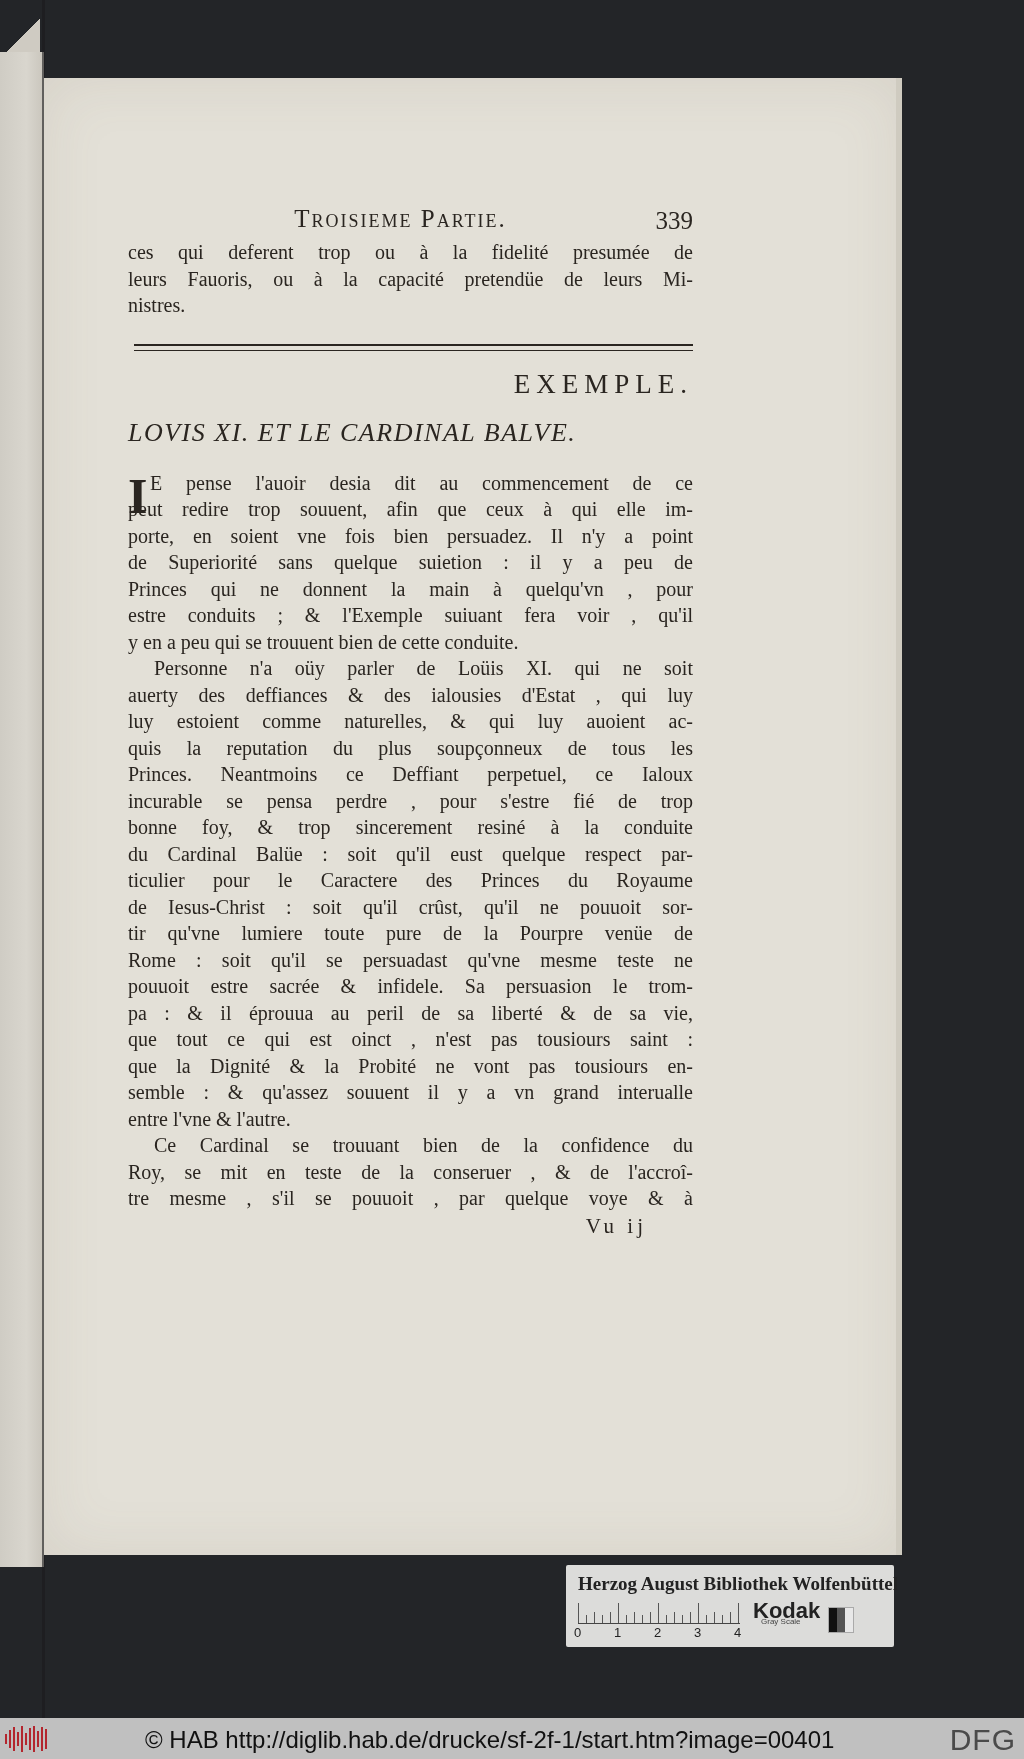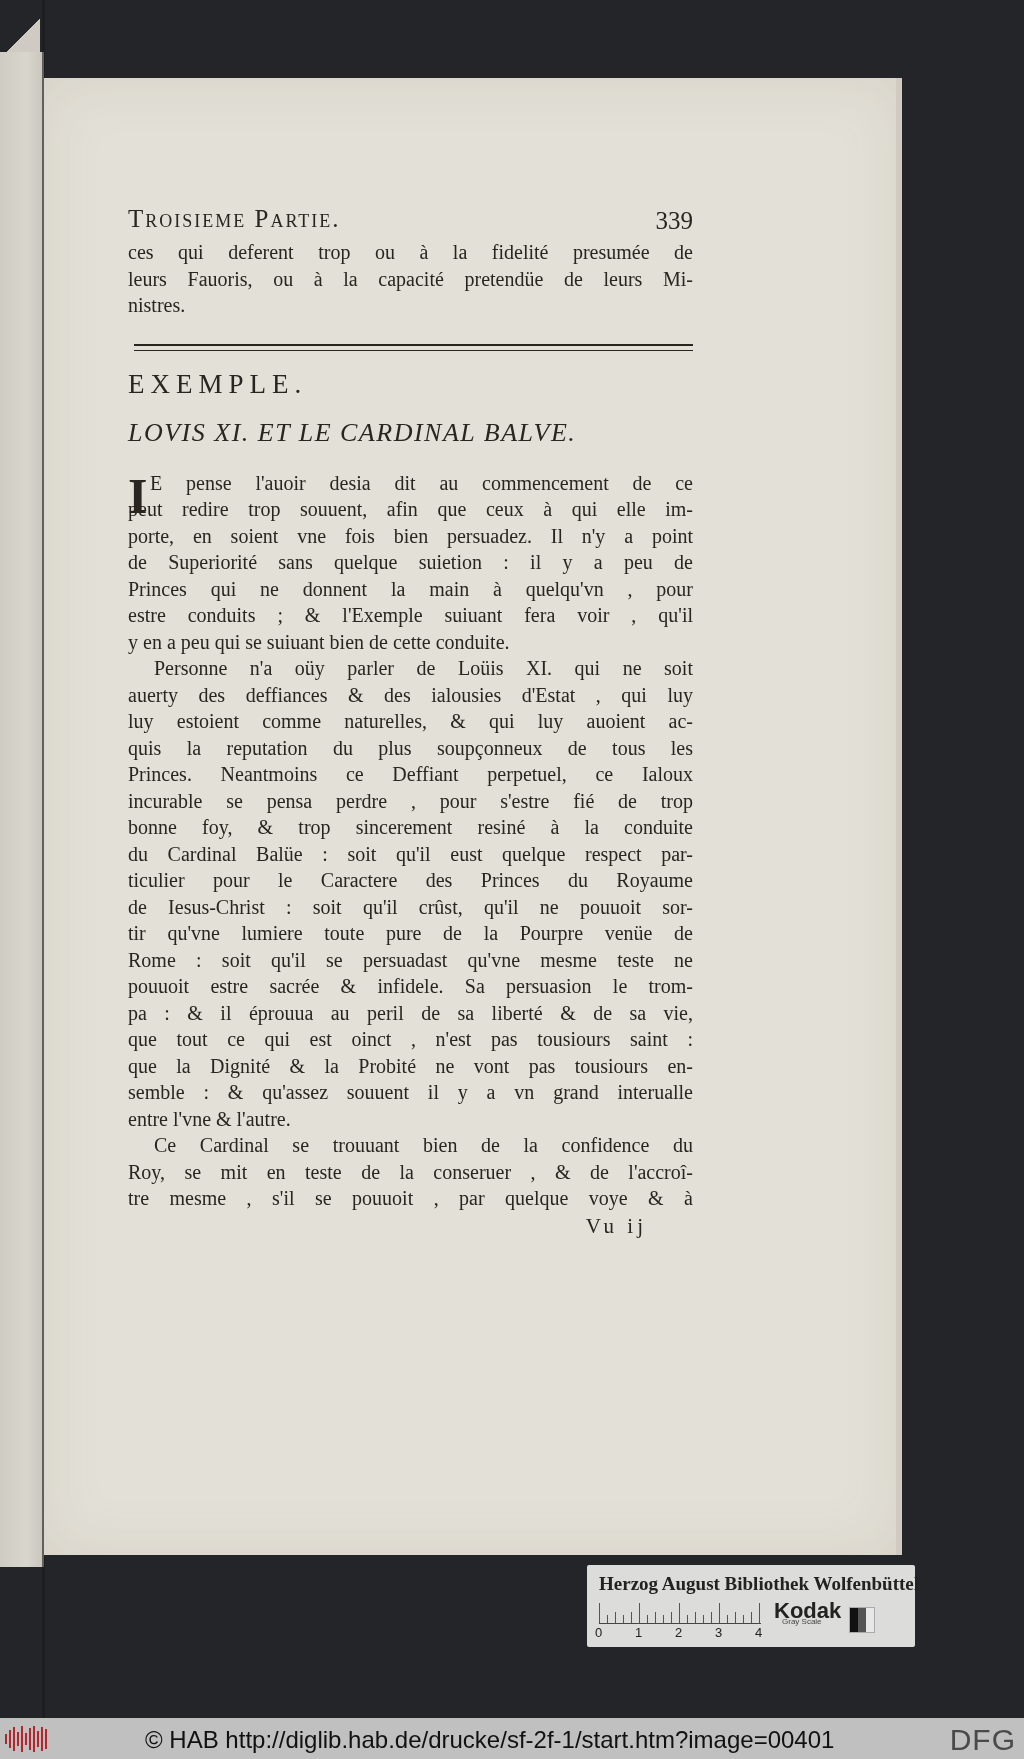--- a/index.html
+++ b/index.html
@@ -22,40 +22,40 @@
     position:absolute; left:44px; top:78px; width:857px; height:1477px;
     background:#e3e0d7;
     box-shadow: inset 0 0 60px rgba(120,110,90,0.12);
   }
   .page-right-edge { position:absolute; left:896px; top:78px; width:6px; height:1477px; background:#cfcbc0; }
   .text-block { position:absolute; left:128px; top:205px; width:565px; color:#2a2520; }
   .running-head {
     position:relative; height:34px; font-size:25px; letter-spacing:2px;
     font-variant:small-caps; text-align:center;
   }
-  .running-head .title { position:absolute; left:0; right:0; top:0; text-align:left; padding-right:20px; }
+  .running-head .title { position:absolute; left:0; right:0; top:0; text-align:center; padding-right:20px; }
   .running-head .pagenum { position:absolute; right:0; top:2px; font-size:25px; letter-spacing:0; }
   .line { font-size:20px; line-height:26.5px; text-align:justify; text-align-last:justify; white-space:nowrap;font-family:Liberation Serif, serif; }
   .line.last { text-align-last:left; }
   .line.indent { text-indent:26px; }
   .rule {
     margin:25px 0 18px 6px; height:4px;
     border-top:2px solid #2a2520; border-bottom:1px solid #2a2520;
   }
-  .section-title { font-size:27px; letter-spacing:6px; text-align:left; margin:0 0 18px 0; }
+  .section-title { font-size:27px; letter-spacing:6px; text-align:right; margin:0 0 18px 0; }
   .subtitle { font-size:26px; font-style:italic; letter-spacing:1.5px; margin:0 0 22px 0; white-space:nowrap; }
   .dropcap-wrap { position:relative; }
   .dropcap {
     position:absolute; left:0; top:2px; font-size:50px; line-height:48px; font-weight:bold;
   }
   .dc-line { padding-left:22px; }
   .signature { font-size:21px; text-align:right; padding-right:46px; margin-top:2px; letter-spacing:4px; }
   .color-card {
     position:absolute; left:566px; top:1565px; width:328px; height:82px;
-    background:#dcdcda; border-radius:2px;margin-left:21px;
+    background:#dcdcda; border-radius:2px;
   }
   .card-title { position:absolute; left:12px; top:8px; font-size:19px; font-weight:bold; color:#222; white-space:nowrap; font-family:"Liberation Serif", serif; }
   .ruler { position:absolute; left:12px; top:38px; width:162px; height:20px; border-bottom:1px solid #444; }
   .ruler .tick { position:absolute; bottom:0; width:1px; background:#555; }
   .ruler-labels { position:absolute; left:8px; top:60px; width:180px; font-family:"Liberation Sans", sans-serif; font-size:13px; color:#222; }
   .ruler-labels span { position:absolute; }
   .kodak { position:absolute; left:187px; top:33px; font-family:"Liberation Sans", sans-serif; font-weight:bold; font-size:22px; color:#222; }
   .grayscale-label { position:absolute; left:195px; top:52px; font-family:"Liberation Sans", sans-serif; font-size:8px; color:#444; }
   .gray-patch { position:absolute; left:262px; top:42px; width:24px; height:24px; display:flex; border:1px solid #aaa; }
   .gray-patch div { flex:1; }
@@ -97,21 +97,21 @@
   <div class="subtitle">LOVIS XI. ET LE CARDINAL BALVE.</div>
 
   <div class="dropcap-wrap">
     <span class="dropcap">I</span>
     <div class="line dc-line">E pense l'auoir desia dit au commencement de ce</div>
     <div class="line">peut redire trop souuent, afin que ceux à qui elle im-</div>
     <div class="line">porte, en soient vne fois bien persuadez. Il n'y a point</div>
     <div class="line">de Superiorité sans quelque suietion : il y a peu de</div>
     <div class="line">Princes qui ne donnent la main à quelqu'vn , pour</div>
     <div class="line">estre conduits ; &amp; l'Exemple suiuant fera voir , qu'il</div>
-    <div class="line last">y en a peu qui se suiuant bien de cette conduite.</div>
+    <div class="line last">y en a peu qui se trouuent bien de cette conduite.</div>
   </div>
 
   <div>
     <div class="line indent">Personne n'a oüy parler de Loüis XI. qui ne soit</div>
     <div class="line">auerty des deffiances &amp; des ialousies d'Estat , qui luy</div>
     <div class="line">luy estoient comme naturelles, &amp; qui luy auoient ac-</div>
     <div class="line">quis la reputation du plus soupçonneux de tous les</div>
     <div class="line">Princes. Neantmoins ce Deffiant perpetuel, ce Ialoux</div>
     <div class="line">incurable se pensa perdre , pour s'estre fié de trop</div>
     <div class="line">bonne foy, &amp; trop sincerement resiné à la conduite</div>

